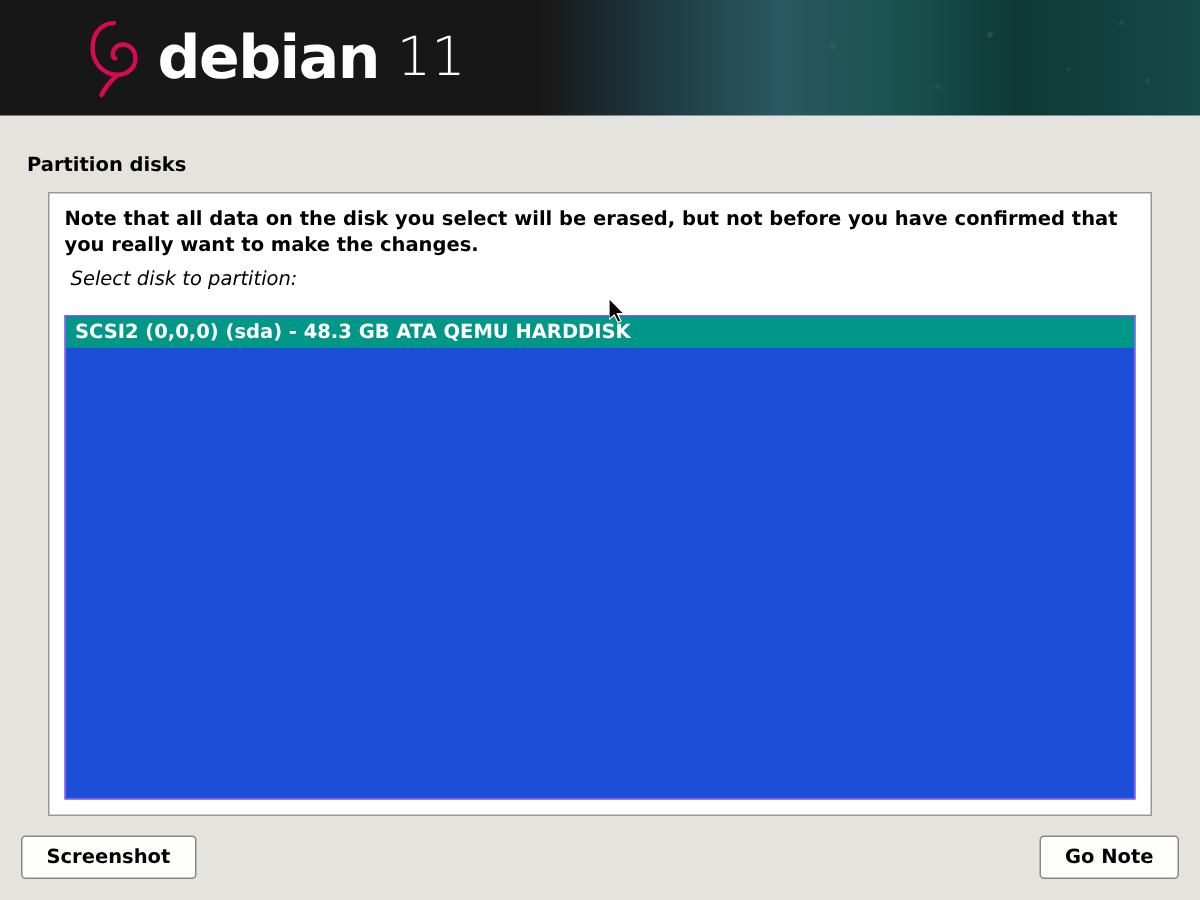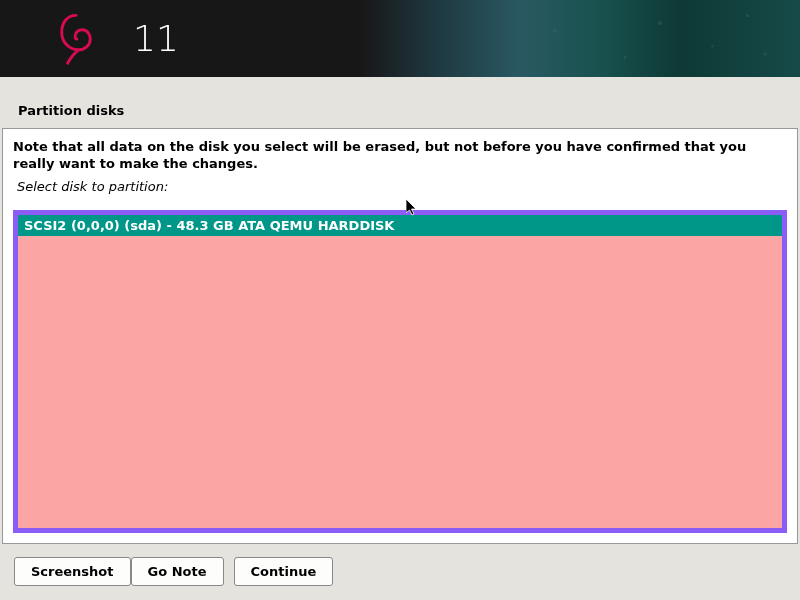--- a/index.html
+++ b/index.html
@@ -48,30 +48,29 @@
       color: #fff;
       font-size: 40px;
       font-weight: bold;
       letter-spacing: -1px;
       margin-right: 12px;
     }
     .logo-version {
       color: #fff;
       font-size: 36px;
       font-weight: 300;
-      margin-left: 28px;
     }
     .page-title {
       padding: 26px 18px 10px 18px;
       font-weight: bold;
       font-size: 13px;
       color: #000;
     }
     .content-panel {
-      margin: 0 2px;
+      margin: 0 32px;
       background: #fff;
       border: 1px solid #999;
       height: 416px;
       display: flex;
       flex-direction: column;
     }
     .warning-text {
       padding: 10px 10px 6px 10px;
       font-weight: bold;
       font-size: 13px;
@@ -79,42 +78,42 @@
       color: #000;
     }
     .prompt-text {
       padding: 0 6px 6px 14px;
       font-style: italic;
       font-size: 13px;
       color: #000;
     }
     .list-box {
       margin: 10px 10px 10px 10px;
-      border: 5px solid #8b5cf6;
+      border: 1px solid #8b5cf6;
       flex: 1;
-      background: #fca5a5;
+      background: #1d4ed8;
       overflow-y: auto;
     }
     .list-item {
       padding: 3px 6px;
       font-weight: bold;
       font-size: 13px;
       cursor: pointer;
     }
     .list-item.selected {
       background: #009688;
       color: #fff;
     }
     .button-bar {
       position: absolute;
       bottom: 14px;
       left: 14px;
       right: 14px;
       display: flex;
-      justify-content: flex-start;
+      justify-content: space-between;
     }
     .button-group-right {
       display: flex;
       gap: 10px;
     }
     .btn {
       background: #fdfdfc;
       border: 1px solid #888;
       border-radius: 3px;
       padding: 6px 16px;
@@ -136,36 +135,36 @@
     }
   </style>
 </head>
 <body>
 
 <div class="header">
   <div class="header-dots"></div>
   <svg class="logo-swirl" viewBox="0 0 50 65">
     <path d="M 25 5 C 15 5 8 13 8 25 C 8 37 17 46 28 46 C 36 46 42 40 42 33 C 42 27 38 22 32 22 C 27 22 24 26 24 30 C 24 32 25 33 26 33 M 28 46 C 21 52 17 58 15 62" stroke="#d70a53" stroke-width="3.5" fill="none" stroke-linecap="round"></path>
   </svg>
+  <span class="logo-text">debian</span>
   <span class="logo-version">11</span>
 </div>
 
 <div class="page-title">Partition disks</div>
 
 <div class="content-panel">
   <div class="warning-text">Note that all data on the disk you select will be erased, but not before you have confirmed that you really want to make the changes.</div>
   <div class="prompt-text">Select disk to partition:</div>
   <div class="list-box">
     <div class="list-item selected">SCSI2 (0,0,0) (sda) - 48.3 GB ATA QEMU HARDDISK</div>
   </div>
 </div>
 
 <div class="button-bar">
   <button class="btn">Screenshot</button>
   <div class="button-group-right">
     <button class="btn">Go Note</button>
-    <button class="btn">Continue</button>
   </div>
 </div>
 
 <svg class="cursor" viewBox="0 0 12 18">
   <path d="M 0 0 L 0 14 L 3.5 11 L 6 16 L 8 15 L 5.5 10 L 10 10 Z" fill="#000" stroke="#fff" stroke-width="0.8"></path>
 </svg>
 
 </body></html>

